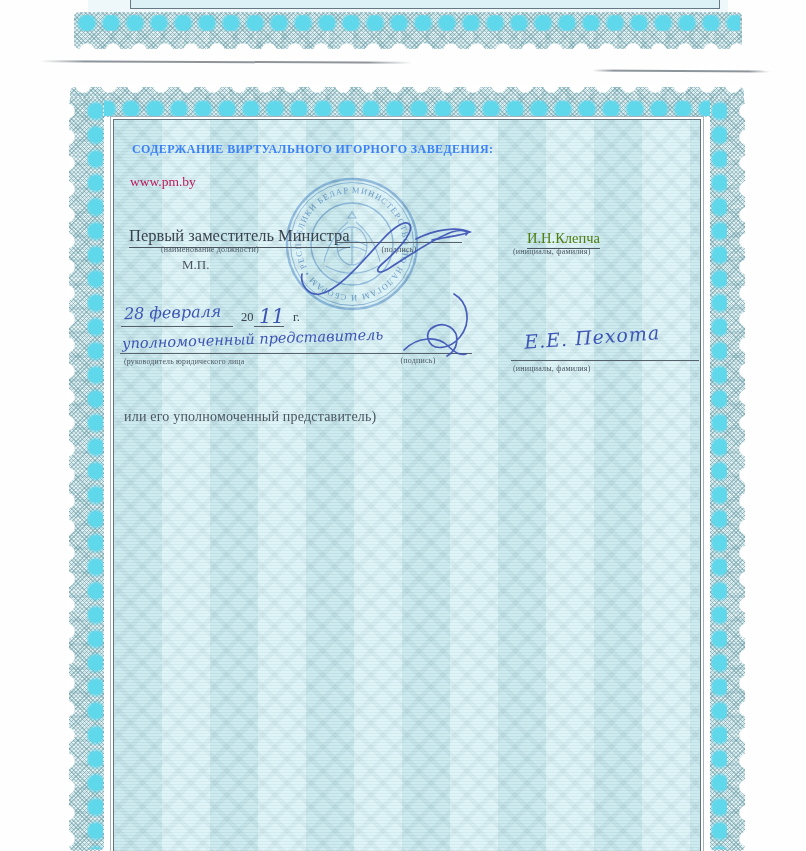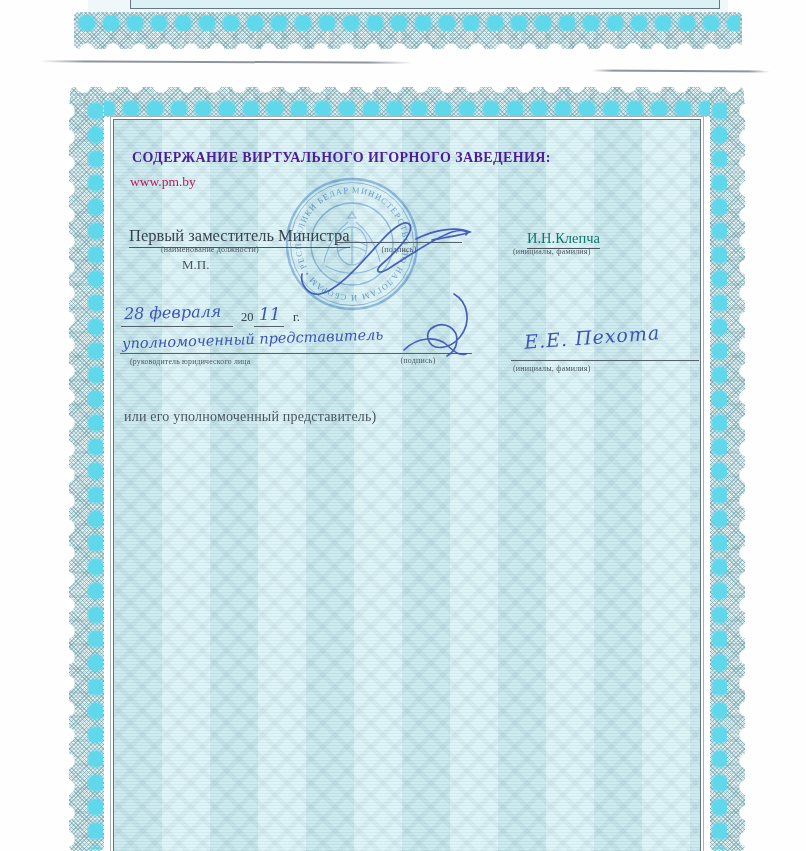--- a/index.html
+++ b/index.html
@@ -73,50 +73,50 @@
     background-color:#d5f1f5;
     background-image:
       repeating-linear-gradient(90deg, rgba(140,180,190,.10) 0 48px, rgba(255,255,255,.22) 48px 96px),
       repeating-linear-gradient(0deg,  rgba(118,158,168,.15) 0 1px, transparent 1px 3px),
       repeating-linear-gradient(45deg,  rgba(110,150,160,.10) 0 5px, transparent 5px 17px),
       repeating-linear-gradient(-45deg, rgba(110,150,160,.10) 0 5px, transparent 5px 17px);
   }
 
   
   .abs { position:absolute; }
-  #doc-title { left:66px; top:66px; font-weight:bold; font-size:14px; letter-spacing:.4px; color:#4c1d95; }
+  #doc-title { left:66px; top:58px; font-weight:bold; font-size:12px; letter-spacing:.4px; color:#3b82f6; }
   #website   { left:64px; top:90px; font-size:13.5px; color:#be185d; }
 
   .small-cap { font-size:8px; color:#4a5560; letter-spacing:.2px; }
   #position-title { left:63px; top:142px; font-size:16.5px; color:#39434e; border-bottom:1px solid #4a555f; padding-bottom:1px; }
   #position-caption { left:95px; top:161px; }
   #stamp-abbr { left:116px; top:173px; font-size:13px; color:#4a5560; }
 
   .sig-line { border-bottom:1px solid #56616c; height:0; }
   #sig-line-1 { left:270px; top:158px; width:126px; }
   #sig-caption-1 { left:270px; top:161px; width:126px; text-align:center; }
 
-  #signer-name { left:461px; top:146px; font-size:14.5px; color:#0f766e; border-bottom:1px solid #4a555f; padding-bottom:1px; }
+  #signer-name { left:461px; top:146px; font-size:14.5px; color:#4d7c0f; border-bottom:1px solid #4a555f; padding-bottom:1px; }
   #signer-name-caption { left:447px; top:163px; }
 
   #ack-paragraph { left:61px; top:184px; width:186px; font-size:9.3px; line-height:1.22; text-align:justify; color:#3f4c58; }
 
   .hw { font-family:"DejaVu Serif", serif; font-style:italic; color:#3c54b4; white-space:nowrap; }
   #hw-date { left:58px; top:219px; font-size:16px; transform:rotate(-1.5deg); }
   #date-underline-1 { left:55px; top:242px; width:112px; }
   #year-prefix { left:175px; top:226px; font-size:12.5px; color:#39434e;text-align:right; }
-  #hw-year { left:193px; top:220px; font-size:17px; }
+  #hw-year { left:193px; top:220px; font-size:20px; }
   #date-underline-2 { left:188px; top:242px; width:30px; }
   #year-suffix { left:227px; top:226px; font-size:12.5px; color:#39434e; }
 
   #hw-role { left:56px; top:247px; font-size:14.5px; transform:rotate(-2deg); }
   #role-underline { left:54px; top:269px; width:246px; }
   #sig-line-2 { left:298px; top:269px; width:108px; }
   #sig-caption-2 { left:298px; top:272px; width:108px; text-align:center; }
-  #role-caption-1 { left:64px; top:273px; font-size:7.8px; }
+  #role-caption-1 { left:58px; top:273px; font-size:7.8px; }
   #role-caption-2 { left:58px; top:282px; font-size:14px;margin-top:43px; }
 
   #hw-name { left:458px; top:242px; font-size:19px; transform:rotate(-4deg); letter-spacing:1px; }
   #name-underline { left:445px; top:276px; width:188px; }
   #recipient-name-caption { left:447px; top:280px; }
 
   
   #seal-svg { position:absolute; left:216px; top:90px; mix-blend-mode:multiply; opacity:.85; }
   #signatures-svg { position:absolute; left:0; top:0; pointer-events:none; }
 </style>

